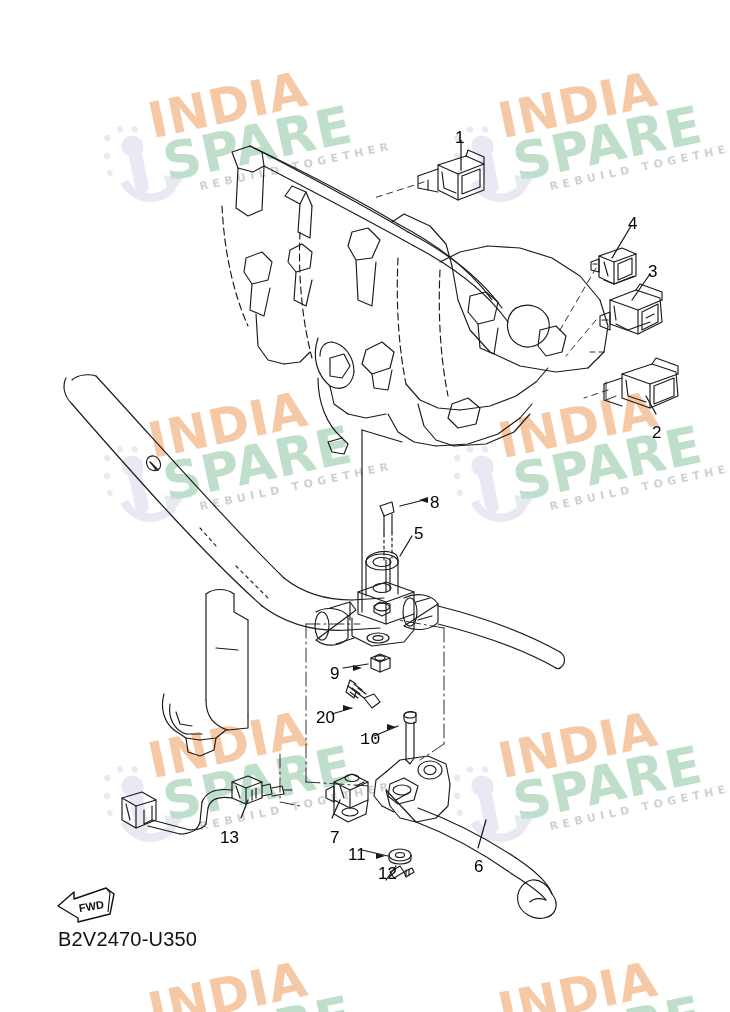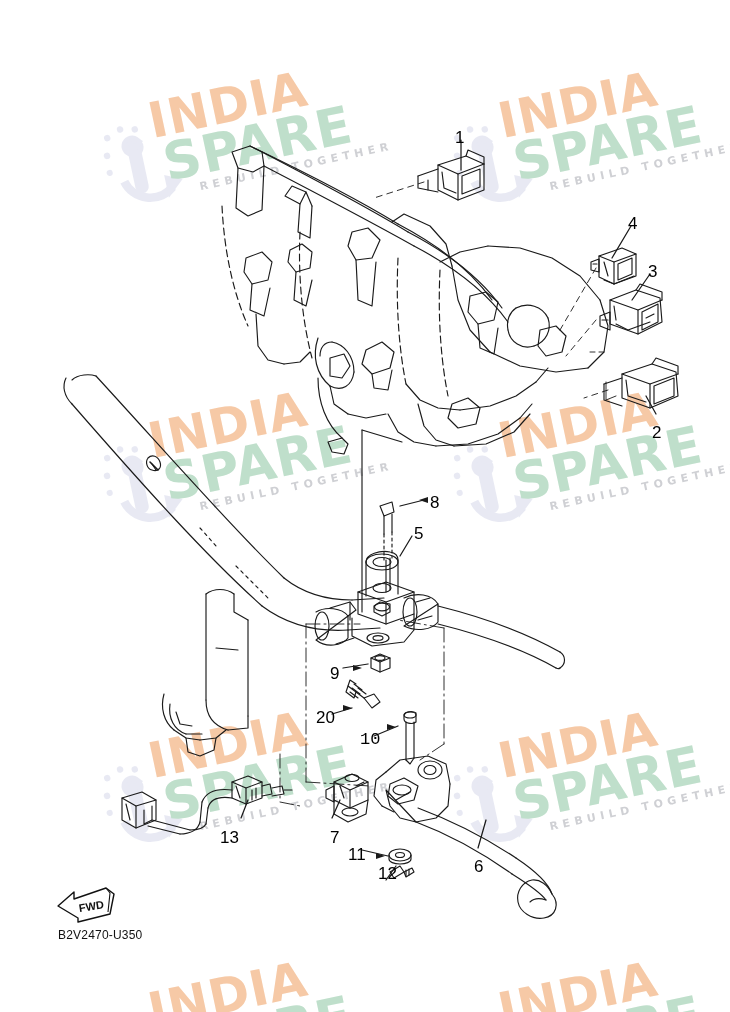--- a/index.html
+++ b/index.html
@@ -26,21 +26,21 @@
 
   
   #art{position:absolute;left:0;top:0;width:730px;height:1012px;}
 
   
   .lbl{position:absolute;font-size:17px;color:#000;
        font-family:"Liberation Sans",sans-serif;
        white-space:nowrap;}
 
   
-  #partno{position:absolute;left:58px;top:928px;font-size:12px;color:#111;
+  #partno{position:absolute;left:58px;top:928px;font-size:20px;color:#111;
        font-family:"Liberation Sans",sans-serif;letter-spacing:.2px;}
   #fwd{position:absolute;left:56px;top:884px;width:62px;height:40px;}
 </style>
 </head>
 <body>
 
 <div id="page">
 
   <div id="wm-layer">
       <div class="wm" style="left: 95px; top: 40px;">

